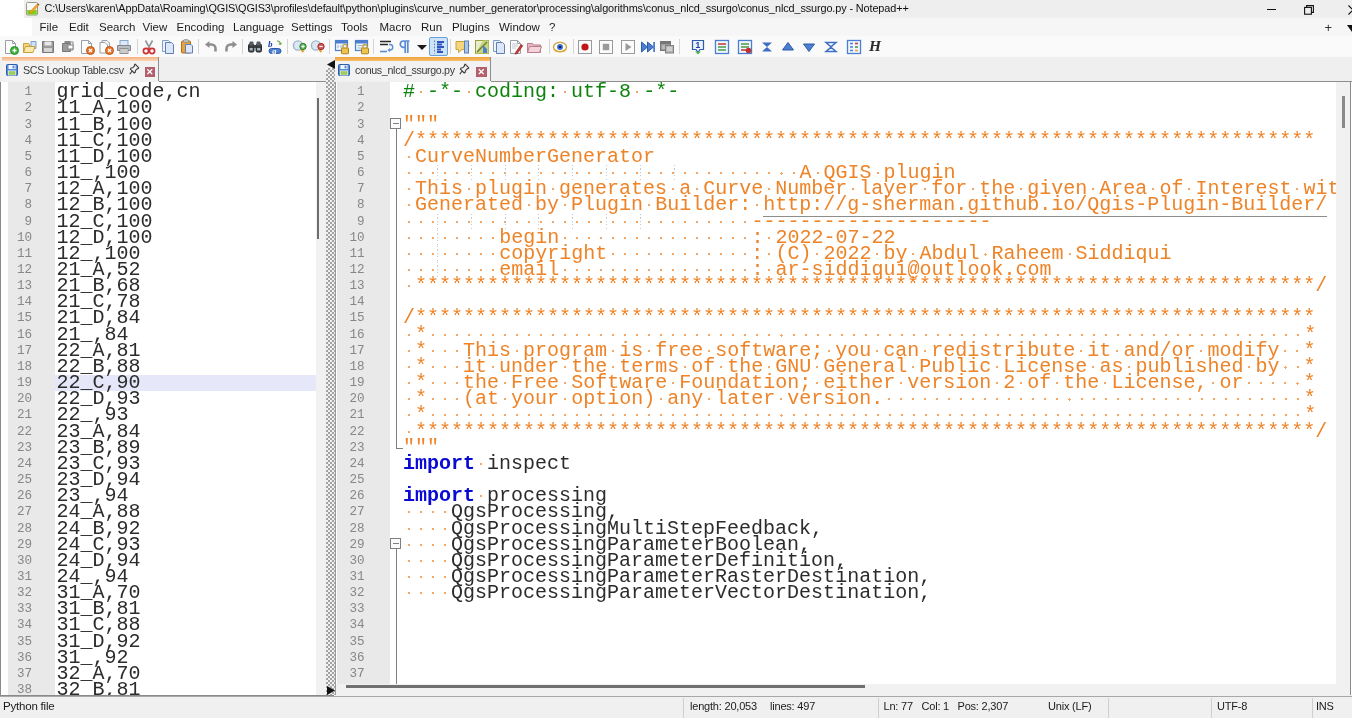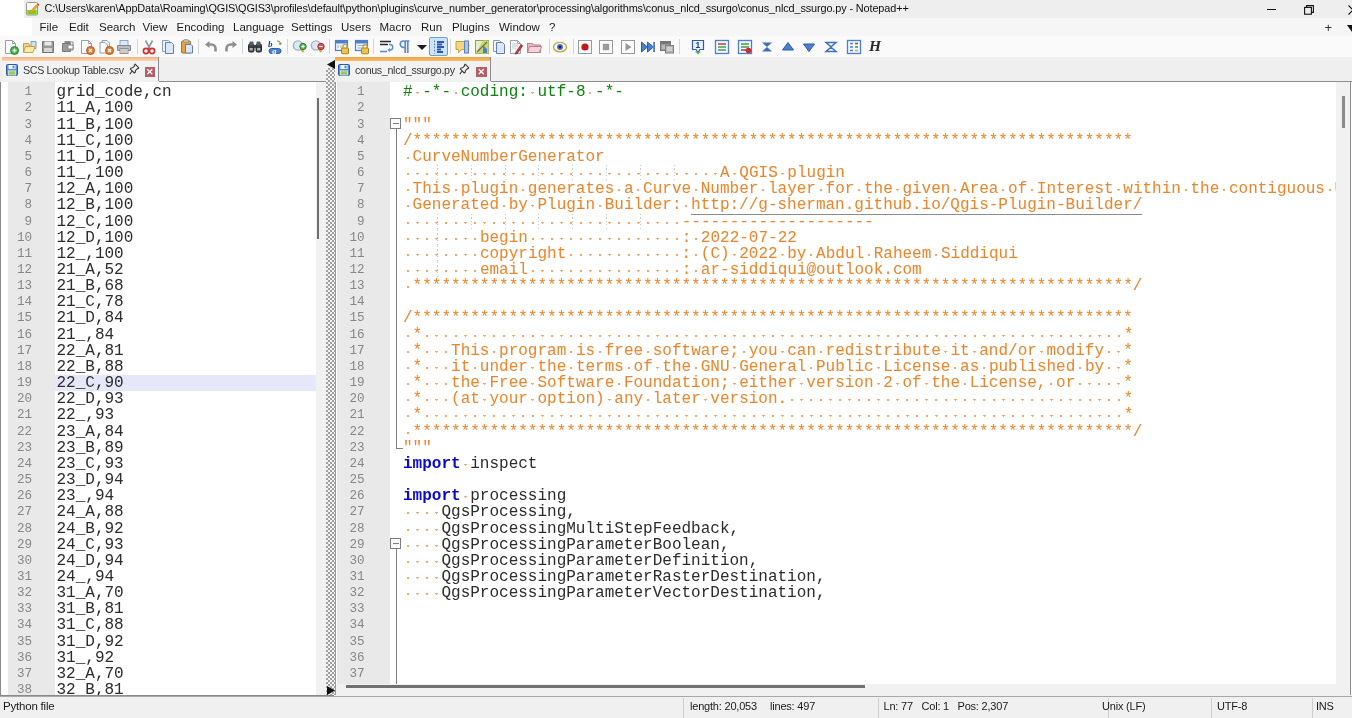--- a/index.html
+++ b/index.html
@@ -17,21 +17,21 @@
 #tabzone{position:absolute;left:0;top:57px;width:1352px;height:25px;background:#efefef;}
 .tbot{position:absolute;top:24px;height:1px;background:#8e8e8e}
 .tab{position:absolute;top:0;height:24px;background:#f2f2f2;}
 .tab .strip{position:absolute;left:0;top:0;width:100%;height:3.5px}
 .tab .lbl{position:absolute;top:6.5px;font-size:10.7px;color:#3a3a3a;white-space:pre;letter-spacing:-0.33px}
 .tclose{position:absolute;top:9.5px;width:10.5px;height:10px;background:#b25e6b;color:#fff;
  font-size:9px;line-height:10px;text-align:center;font-weight:bold}
 
 .code,.num{font-family:"Liberation Mono",monospace;}
 .pane{position:absolute;top:82px;background:#fff;overflow:hidden}
-.code{position:absolute;font-size:16px;line-height:16.16px;color:#2c2c2c}
+.code{position:absolute;font-size:20px;line-height:16.16px;color:#2c2c2c}
 .code div{height:16.16px;white-space:pre}
 .num{position:absolute;font-size:12.6px;line-height:16.16px;color:#878787;text-align:right}
 .num div{height:16.16px}
 .w{color:transparent;background-image:radial-gradient(circle 1.15px at 50% 54%, #f3a766 98%, rgba(243,167,102,0) 100%)}
 .c{color:#0d830d}
 .s{color:#ee8327}
 .k{color:#0909d6;font-weight:bold}
 .o{color:#00007d;font-weight:bold}
 .lnk{border-bottom:1px solid #8d8d8d}
 .guide{position:absolute;width:1px;background-image:repeating-linear-gradient(to bottom,#c7cacd 0,#c7cacd 1.2px,transparent 1.2px,transparent 3.4px)}
@@ -64,21 +64,21 @@
       </svg>
 </div>
 <div id="menu">
 <span class="mi" style="left:7.5px">File</span>
 <span class="mi" style="left:37px">Edit</span>
 <span class="mi" style="left:67px">Search</span>
 <span class="mi" style="left:110.5px">View</span>
 <span class="mi" style="left:144.5px">Encoding</span>
 <span class="mi" style="left:201px">Language</span>
 <span class="mi" style="left:259px">Settings</span>
-<span class="mi" style="left:309px">Users</span>
+<span class="mi" style="left:309px">Tools</span>
 <span class="mi" style="left:347.5px">Macro</span>
 <span class="mi" style="left:389px">Run</span>
 <span class="mi" style="left:420px">Plugins</span>
 <span class="mi" style="left:467px">Window</span>
 <span class="mi" style="left:517px">?</span>
 <span class="mi" style="left:1292.5px;top:2px;font-size:13px;color:#333">+</span>
 <svg class="abs" style="left:1315px;top:7px" width="10" height="7" viewBox="0 0 10 7">
         <path d="M0 0 L10 0 L5 7 Z" fill="#111"></path>
       </svg>
 <svg class="abs" style="left:1337px;top:5px" width="9" height="9" viewBox="0 0 9 9">
@@ -548,16 +548,16 @@
 <i style="left:877.5px"></i>
 <i style="left:1108px"></i>
 <i style="left:1211px"></i>
 <i style="left:1312px"></i>
 <span style="left:3px;font-size:11.5px">Python file</span>
 <span style="left:690px">length: 20,053</span>
       <span style="left:770px">lines: 497</span>
 <span style="left:883.5px">Ln: 77</span>
       <span style="left:921.5px">Col: 1</span>
       <span style="left:957.5px">Pos: 2,307</span>
-<span style="left:1102px">Unix (LF)</span>
+<span style="left:1048px">Unix (LF)</span>
 <span style="left:1217px">UTF-8</span>
 <span style="left:1316px">INS</span>
 </div>
 </div>
 </body></html>

